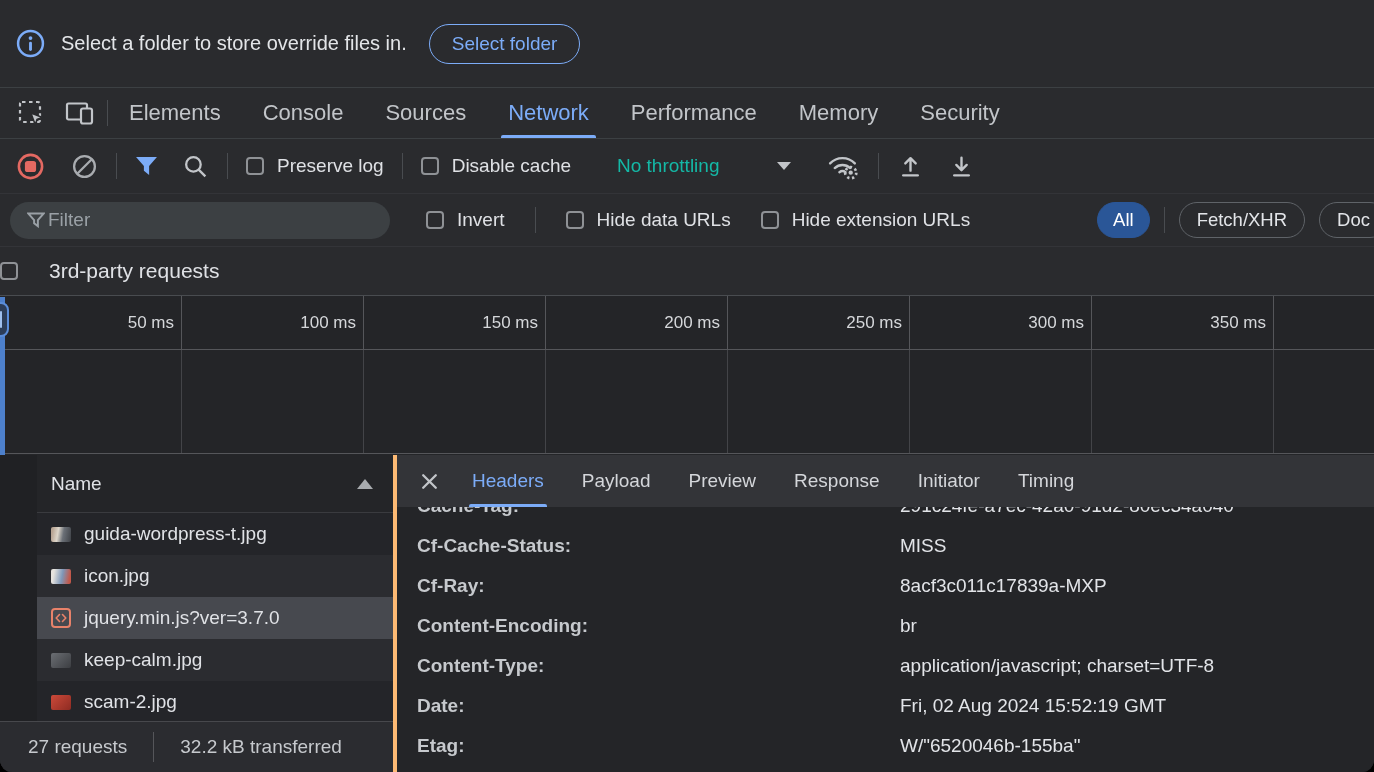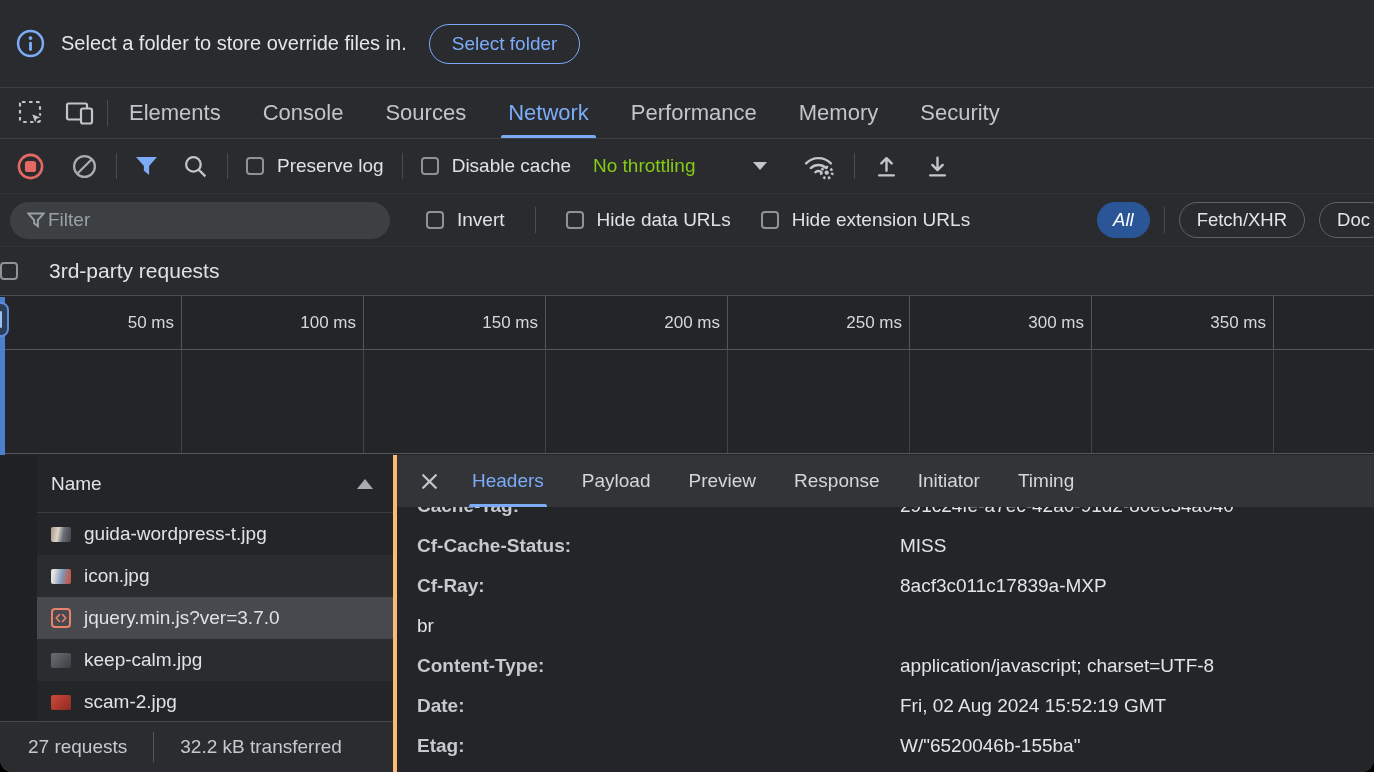--- a/index.html
+++ b/index.html
@@ -25,35 +25,35 @@
   .tab.active{color:#7cacf8;}
   .tab.active::after{content:""; position:absolute; left:14px; right:14px; bottom:0;
     height:3px; background:#7cacf8; border-radius:2px 2px 0 0;}
   .vsep{width:1px; height:26px; background:#494c50; flex:none; align-self:center;}
   
   .toolbar{height:55px; background:#2a2b2e; border-bottom:1px solid #333438;
     display:flex; align-items:center; padding:0 16px; gap:18px;}
   .icon-btn{display:flex; align-items:center; justify-content:center; cursor:pointer; flex:none;}
   .cb{width:18px; height:18px; border:2px solid #8f9296; border-radius:4px; flex:none; cursor:pointer; background:transparent;}
   .cb-item{display:flex; align-items:center; gap:13px; font-size:19px; color:#dfe1e5; flex:none;}
-  .throttle{display:flex; align-items:center; gap:58px; font-size:19px; color:#84cc16; padding:0 4px; cursor:pointer; flex:none;}
+  .throttle{display:flex; align-items:center; gap:58px; font-size:19px; color:#14b8a6; padding:0 4px; cursor:pointer; flex:none;margin-left:24px;}
   .caret-down{width:0; height:0; border-left:7px solid transparent; border-right:7px solid transparent; border-top:8px solid #c2c5c9;}
   
   .filterrow{height:53px; background:#2a2b2e; border-bottom:1px solid #333438;
     display:flex; align-items:center; padding:0 0 0 10px; overflow:hidden;}
   .filter-pill{width:380px; height:37px; background:#3c4043; border-radius:19px;
     display:flex; align-items:center; gap:3px; padding:0 17px; flex:none;}
   .filter-pill input{background:transparent; border:none; outline:none; color:#dfe1e5;
     font-size:19px; width:100%; font-family:"Liberation Sans", sans-serif;}
   .filter-pill input::placeholder{color:#9aa0a6;}
   .chip{height:36px; border-radius:18px; display:flex; align-items:center; padding:0 17px;
     font-size:18.5px; color:#e2e4e8; border:1.5px solid #5f6368; background:transparent;
     flex:none; cursor:pointer; white-space:nowrap;}
   .chip.selected{background:#2a5697; border-color:#2a5697; color:#fff; padding:0 15px;}
-  .ml-a{margin-left:auto;font-style:italic;} .ml-36{margin-left:36px;} .ml-30{margin-left:30px;} .ml-14{margin-left:14px;}
+  .ml-a{margin-left:auto;} .ml-36{margin-left:36px;} .ml-30{margin-left:30px;} .ml-14{margin-left:14px;}
   .chip-doc{margin-right:-14px;}
   
   .thirdparty{height:49px; background:#2a2b2e; border-bottom:1px solid #494c50;
     display:flex; align-items:center; padding:0 0; gap:31px; font-size:21px;}
   
   .overview{position:relative; height:159px; background:#242528;}
   .ruler{height:54px; display:flex; border-bottom:1px solid #55565a;}
   .ruler-cell{width:182px; flex:none; border-right:1px solid #55565a; display:flex;
     align-items:center; justify-content:flex-end; padding-right:7px; font-size:17px; color:#d5d7da;}
   .ruler-cell.last{flex:1; border-right:none;}
@@ -345,20 +345,21 @@
         </div>
         <div class="hrow">
           <span class="hname">Cf-Cache-Status:</span>
           <span class="hvalue">MISS</span>
         </div>
         <div class="hrow">
           <span class="hname">Cf-Ray:</span>
           <span class="hvalue">8acf3c011c17839a-MXP</span>
         </div>
         <div class="hrow">
+          <span class="hname">Content-Encoding:</span>
           <span class="hvalue">br</span>
         </div>
         <div class="hrow">
           <span class="hname">Content-Type:</span>
           <span class="hvalue">application/javascript; charset=UTF-8</span>
         </div>
         <div class="hrow">
           <span class="hname">Date:</span>
           <span class="hvalue">Fri, 02 Aug 2024 15:52:19 GMT</span>
         </div>

